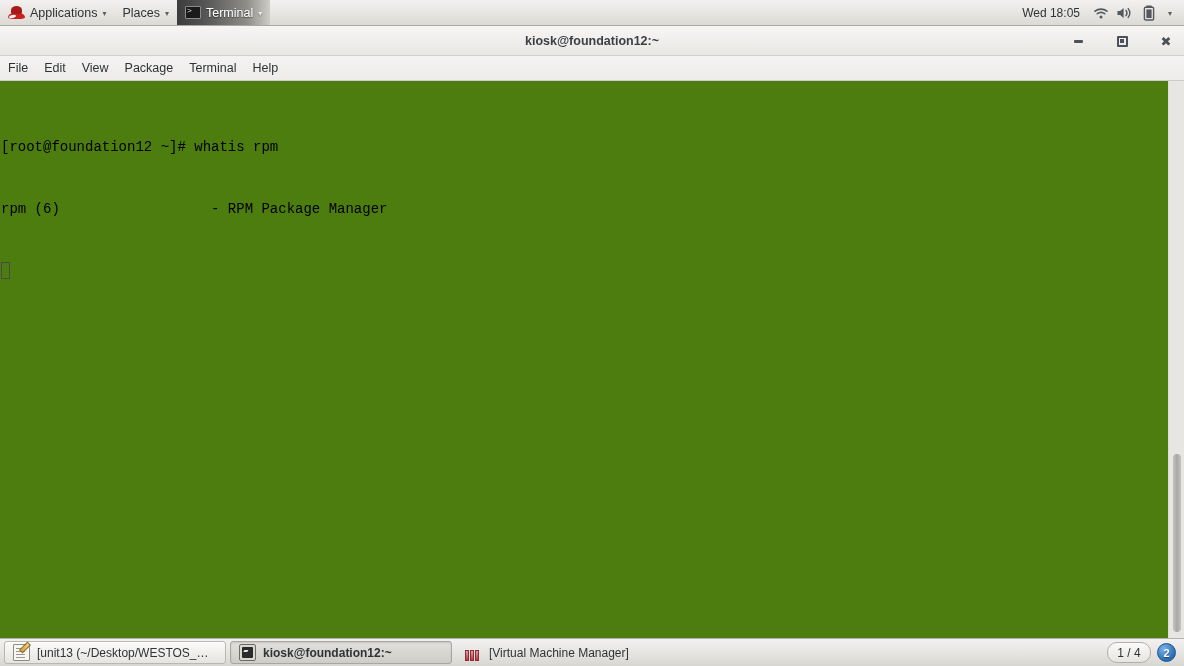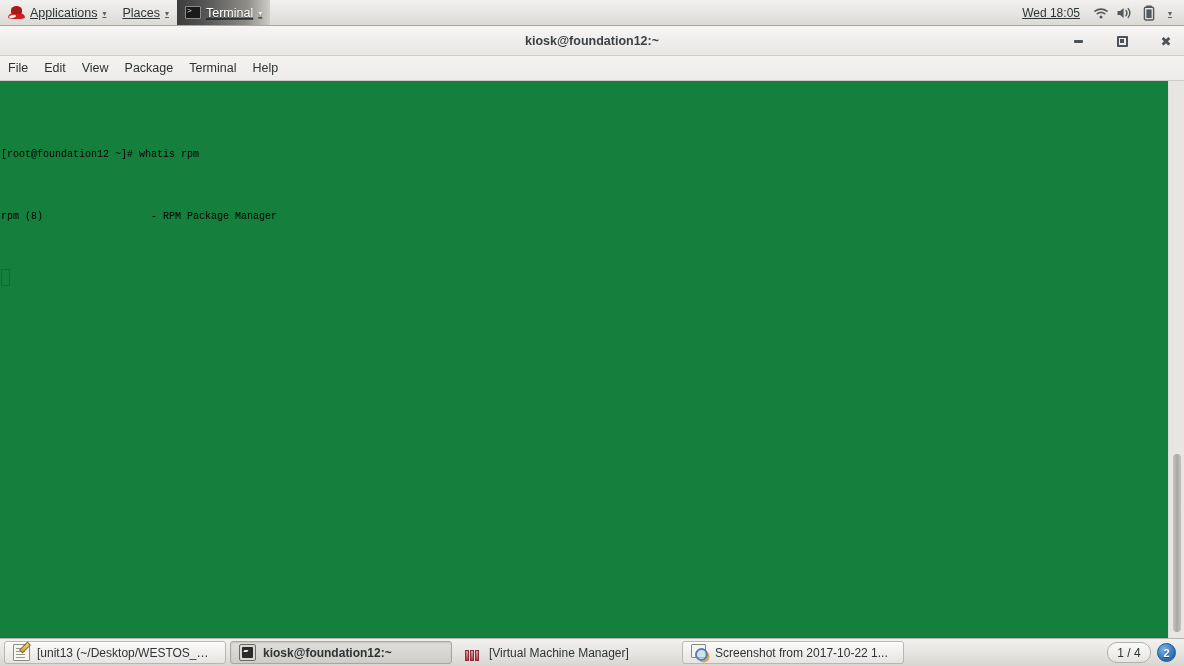--- a/index.html
+++ b/index.html
@@ -9,21 +9,21 @@
     background:#ffffff;
     font-family:"Liberation Sans", sans-serif;
   }
 
   
   #top-panel {
     position:absolute; left:0; top:0; width:1184px; height:26px;
     background:linear-gradient(to bottom,#f2f1f0 0%,#e8e6e3 50%,#dcdad5 100%);
     border-bottom:1px solid #a8a6a2;
     display:flex; align-items:center;
-    font-size:12.5px; color:#2e3436;text-decoration:underline;
+    font-size:12.5px; color:#2e3436;
   }
   .panel-item {
     display:flex; align-items:center; gap:5px;
     height:25px; padding:0 8px;
     cursor:default; white-space:nowrap;
   }
   .panel-item.active {
     background:linear-gradient(to right,#3c3c3c 0%,#555 30%,#8e8d88 75%,#cfcdc8 100%);
     color:#ffffff;
     text-shadow:0 1px 1px rgba(0,0,0,.5);
@@ -91,24 +91,24 @@
     background:linear-gradient(to bottom,#f4f3f1,#eeecea);
     border-bottom:1px solid #cfccc7;
   }
   .menu-item {
     font-size:12.5px; color:#2e3436; padding:2px 8px; cursor:default;
   }
 
   #term-wrap { flex:1; position:relative; background:#ffffff; overflow:hidden; }
   #term-screen {
     position:absolute; left:0; top:0; right:16px; bottom:0;
-    background:#15803d;
-    padding:22px 0 0 0;
+    background:#4d7c0f;
+    padding:14px 0 0 0;
     font-family:"Liberation Mono", monospace;
-    font-size:10px; line-height:20.8px; color:#000000;
+    font-size:14px; line-height:20.8px; color:#000000;
     white-space:pre;
   }
   .term-line { height:20.8px; padding-left:1px; }
   .cursor-block {
     display:inline-block; width:9.3px; height:17px;
     border:1.5px solid #4a4a4a; vertical-align:-3.5px; background:transparent;
   }
 
   
   #term-scrollbar {
@@ -291,21 +291,21 @@
     <span class="menu-item">Edit</span>
     <span class="menu-item">View</span>
     <span class="menu-item">Package</span>
     <span class="menu-item">Terminal</span>
     <span class="menu-item">Help</span>
   </div>
 
   <div id="term-wrap">
     <div id="term-screen">
       <div class="term-line">[root@foundation12 ~]# whatis rpm</div>
-      <div class="term-line">rpm (8)                  - RPM Package Manager</div>
+      <div class="term-line">rpm (6)                  - RPM Package Manager</div>
       <div class="term-line"><span class="cursor-block"></span></div>
     </div>
 
     <div id="term-scrollbar">
       <div id="scroll-thumb"></div>
     </div>
   </div>
 </div>
 
 <div id="taskbar">
@@ -322,22 +322,18 @@
 
   <div class="task-btn" style="width:222px;">
     <span class="ticon ic-vm">
         <i></i>
         <i></i>
         <i></i>
       </span>
     <span class="task-label">[Virtual Machine Manager]</span>
   </div>
 
-  <div class="task-btn raised" style="width:222px;">
-    <span class="ticon ic-shot"></span>
-    <span class="task-label">Screenshot from 2017-10-22 1...</span>
-  </div>
 
   <div id="taskbar-right">
     <div id="workspace-switcher">1 / 4</div>
     <div id="notify-badge">2</div>
   </div>
 </div>
 
 </body></html>

